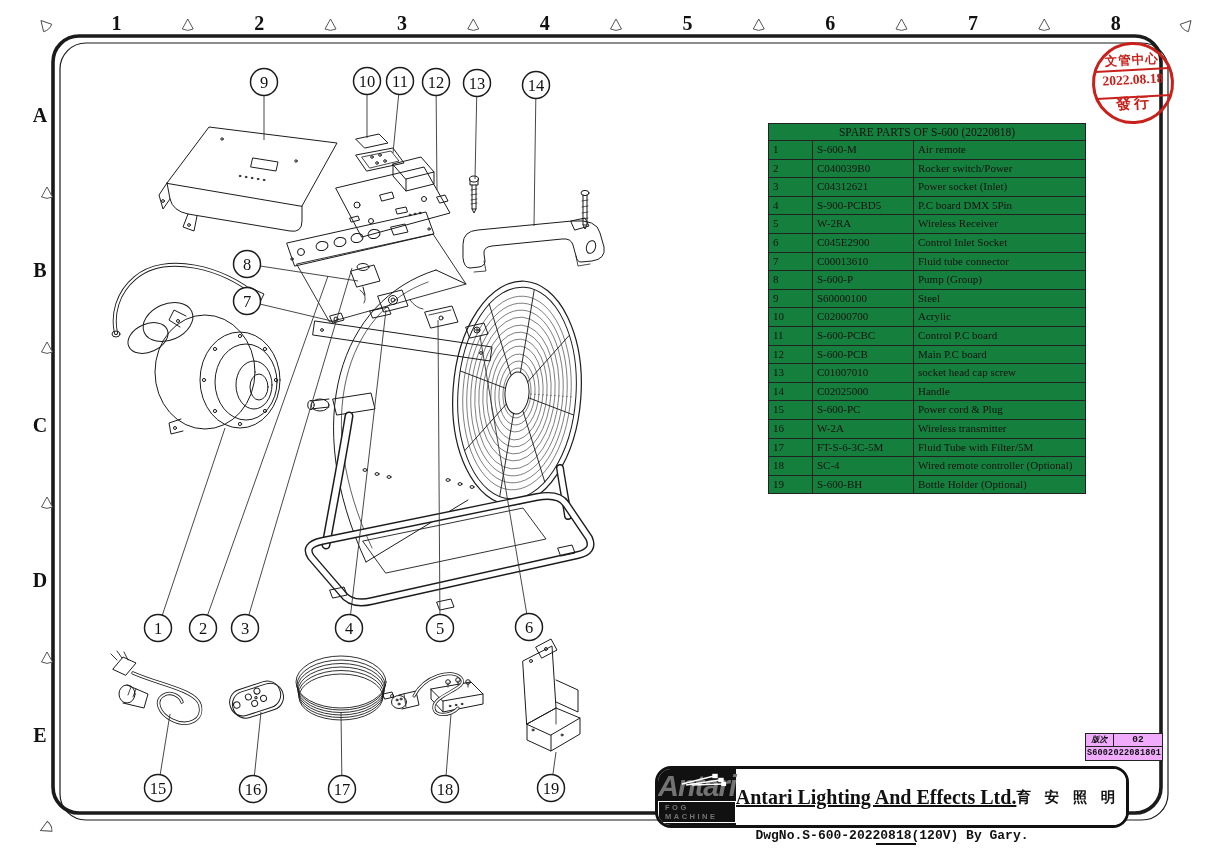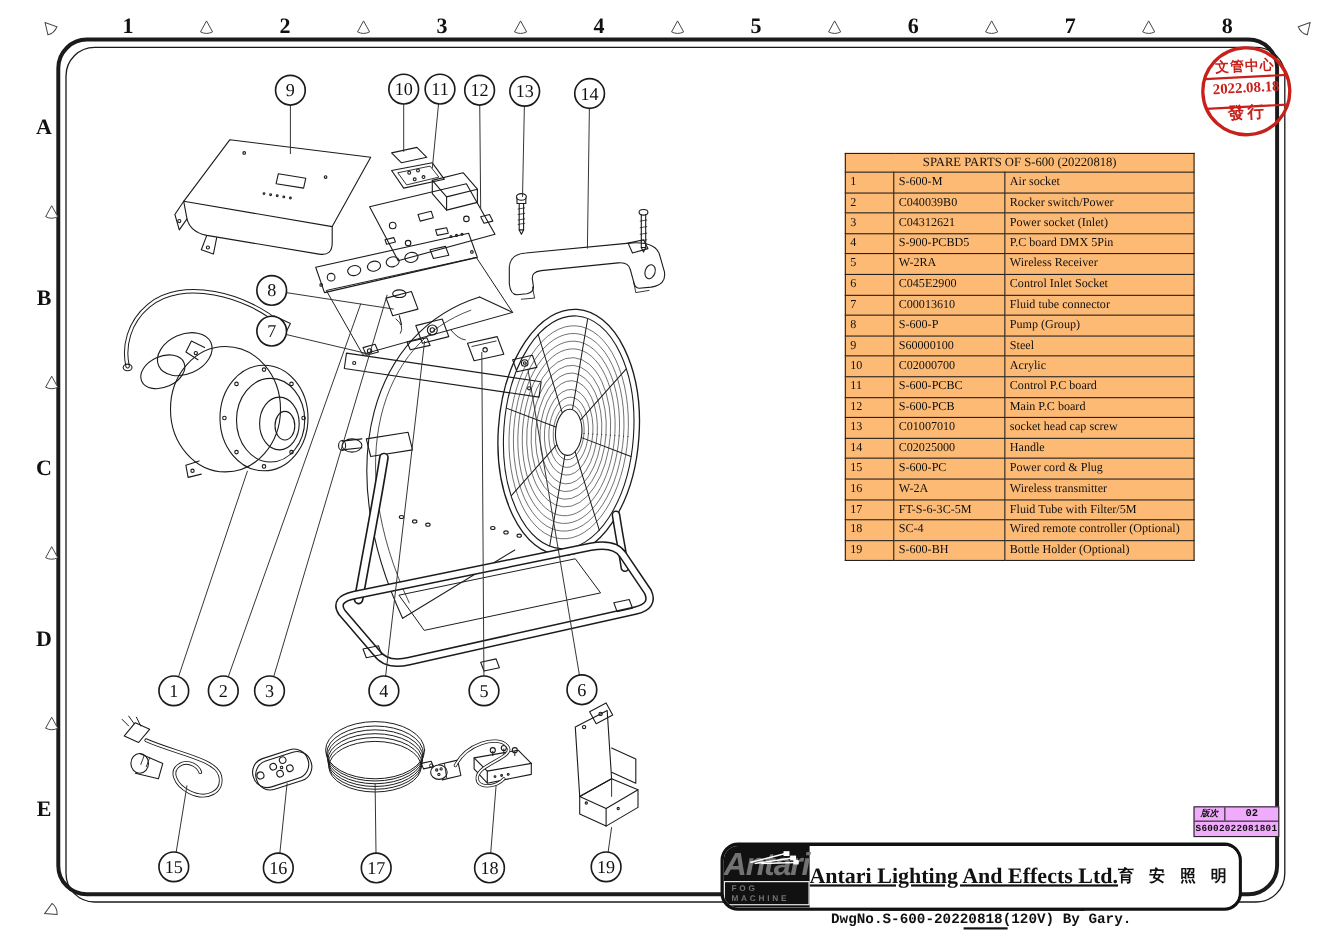--- a/index.html
+++ b/index.html
@@ -1,21 +1,21 @@
 <!DOCTYPE html>
 <html><head>
 <meta charset="utf-8">
 <style>
   html,body{margin:0;padding:0;background:#fff;}
   .page{position:relative;width:1214px;height:858px;background:#fff;overflow:hidden;
         font-family:"Liberation Serif", serif;color:#111;}
   svg text{font-family:"Liberation Serif", serif;}
   
-  .parts{position:absolute;left:768px;top:139px;width:317px;border-collapse:collapse;
-         table-layout:fixed;background:#fdba74;}
+  .parts{position:absolute;left:768px;top:123px;width:317px;border-collapse:collapse;
+         table-layout:fixed;background:#15803d;}
   .parts th,.parts td{border:1px solid #222;font-weight:normal;font-size:11px;
          line-height:1.05;padding:1px 0 1px 4px;text-align:left;white-space:nowrap;
          overflow:hidden;height:15.6px;}
   .parts th{text-align:center;font-size:11.5px;padding:1px 0;height:14px;}
   
   .revbox{position:absolute;left:1085px;top:733px;width:76px;border:1px solid #222;
           background:#f0abfc;font-size:10px;}
   .revrow1{display:flex;border-bottom:1px solid #222;height:12px;align-items:center;}
   .revlabel{width:27px;border-right:1px solid #222;font-size:8px;font-weight:bold;
             font-style:italic;text-align:center;height:100%;line-height:12px;}
@@ -423,21 +423,21 @@
       </colgroup>
     <thead>
       <tr>
           <th colspan="3">SPARE PARTS OF S-600 (20220818)</th>
         </tr>
     </thead>
     <tbody id="partsBody">
         <tr>
           <td>1</td>
           <td>S-600-M</td>
-          <td>Air socket</td>
+          <td>Air remote</td>
         </tr>
         <tr>
           <td>2</td>
           <td>C040039B0</td>
           <td>Rocker switch/Power</td>
         </tr>
         <tr>
           <td>3</td>
           <td>C04312621</td>
           <td>Power socket (Inlet)</td>

